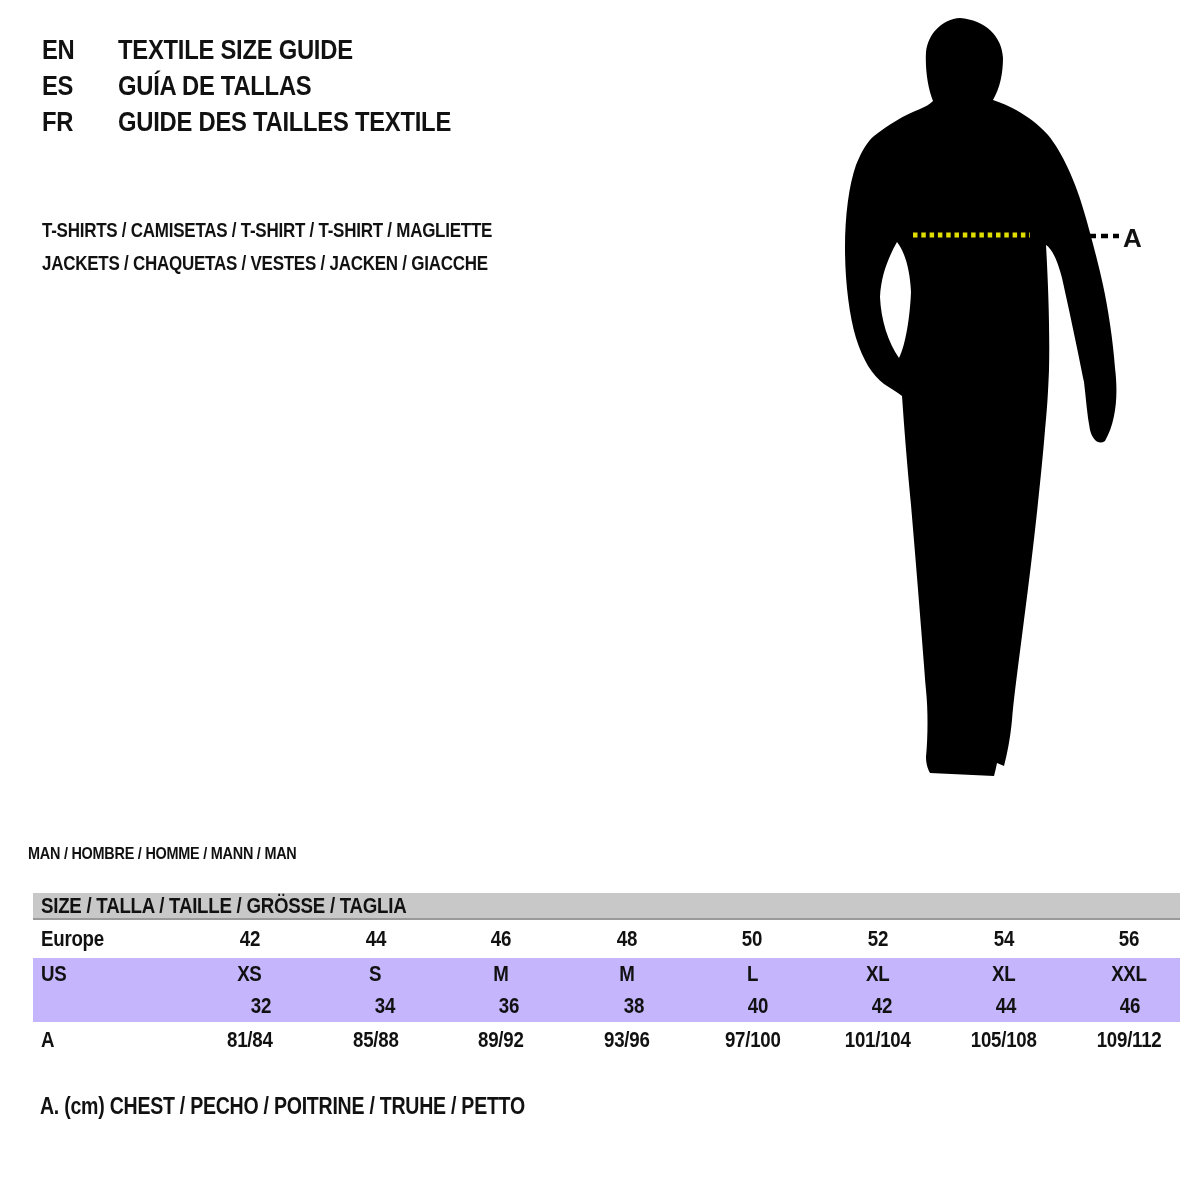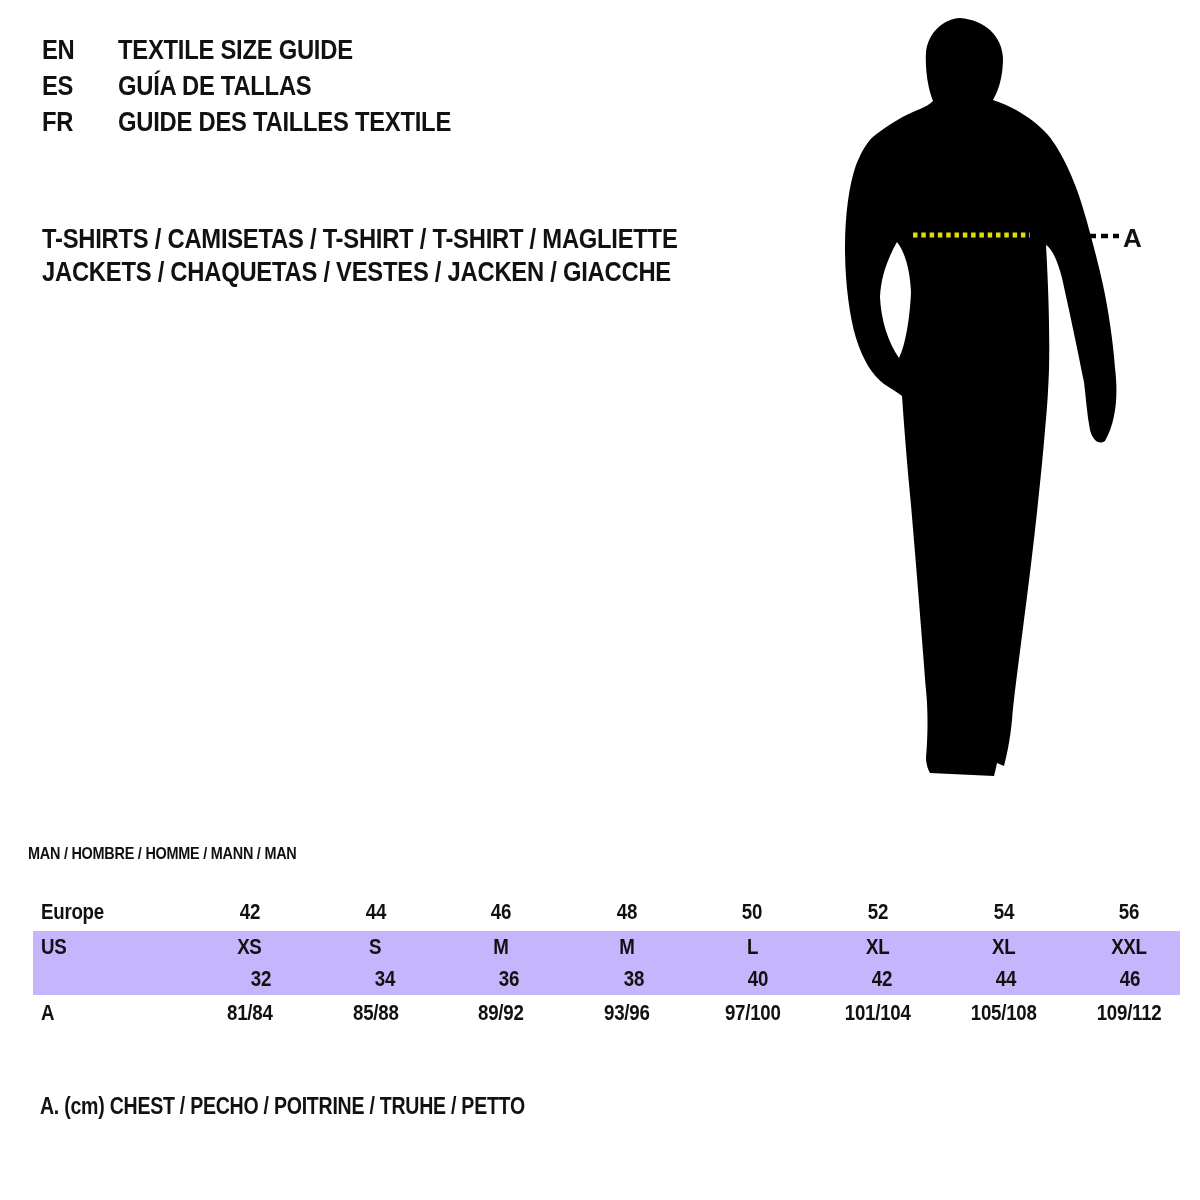--- a/index.html
+++ b/index.html
@@ -41,22 +41,22 @@
     display: flex;
     height: 36px;
     align-items: flex-end;
   }
   .lang-code { width: 76px; }
 
   
   .product-block {
     position: absolute;
     left: 42px;
-    top: 222px;
-    font-size: 28px;
+    top: 214px;
+    font-size: 20px;
     font-weight: 700;
     line-height: 33px;
   }
 
   
   .figure-wrap {
     position: absolute;
     left: 820px;
     top: 0;
     width: 380px;
@@ -199,20 +199,23 @@
         Z"></path>
       <line x1="913" y1="235" x2="1030" y2="235" stroke="#e0dd00" stroke-width="5" stroke-dasharray="4.5 3.8"></line>
       <line x1="1089" y1="236" x2="1119" y2="236" stroke="#000000" stroke-width="4.5" stroke-dasharray="7 5"></line>
     </svg>
   </div>
   <div class="measure-label">A</div>
 
   <div class="section-title"><span class="cond">MAN / HOMBRE / HOMME / MANN / MAN</span></div>
 
   <div class="size-table">
+    <div class="t-header">
+      <span class="cond">SIZE / TALLA / TAILLE / GRÖSSE / TAGLIA</span>
+    </div>
 
     <div class="t-row white r1">
       <div class="t-label"><span class="cond">Europe</span></div>
       <div class="t-cell"><span class="cond condc">42</span></div>
       <div class="t-cell"><span class="cond condc">44</span></div>
       <div class="t-cell"><span class="cond condc">46</span></div>
       <div class="t-cell"><span class="cond condc">48</span></div>
       <div class="t-cell"><span class="cond condc">50</span></div>
       <div class="t-cell"><span class="cond condc">52</span></div>
       <div class="t-cell"><span class="cond condc">54</span></div>

